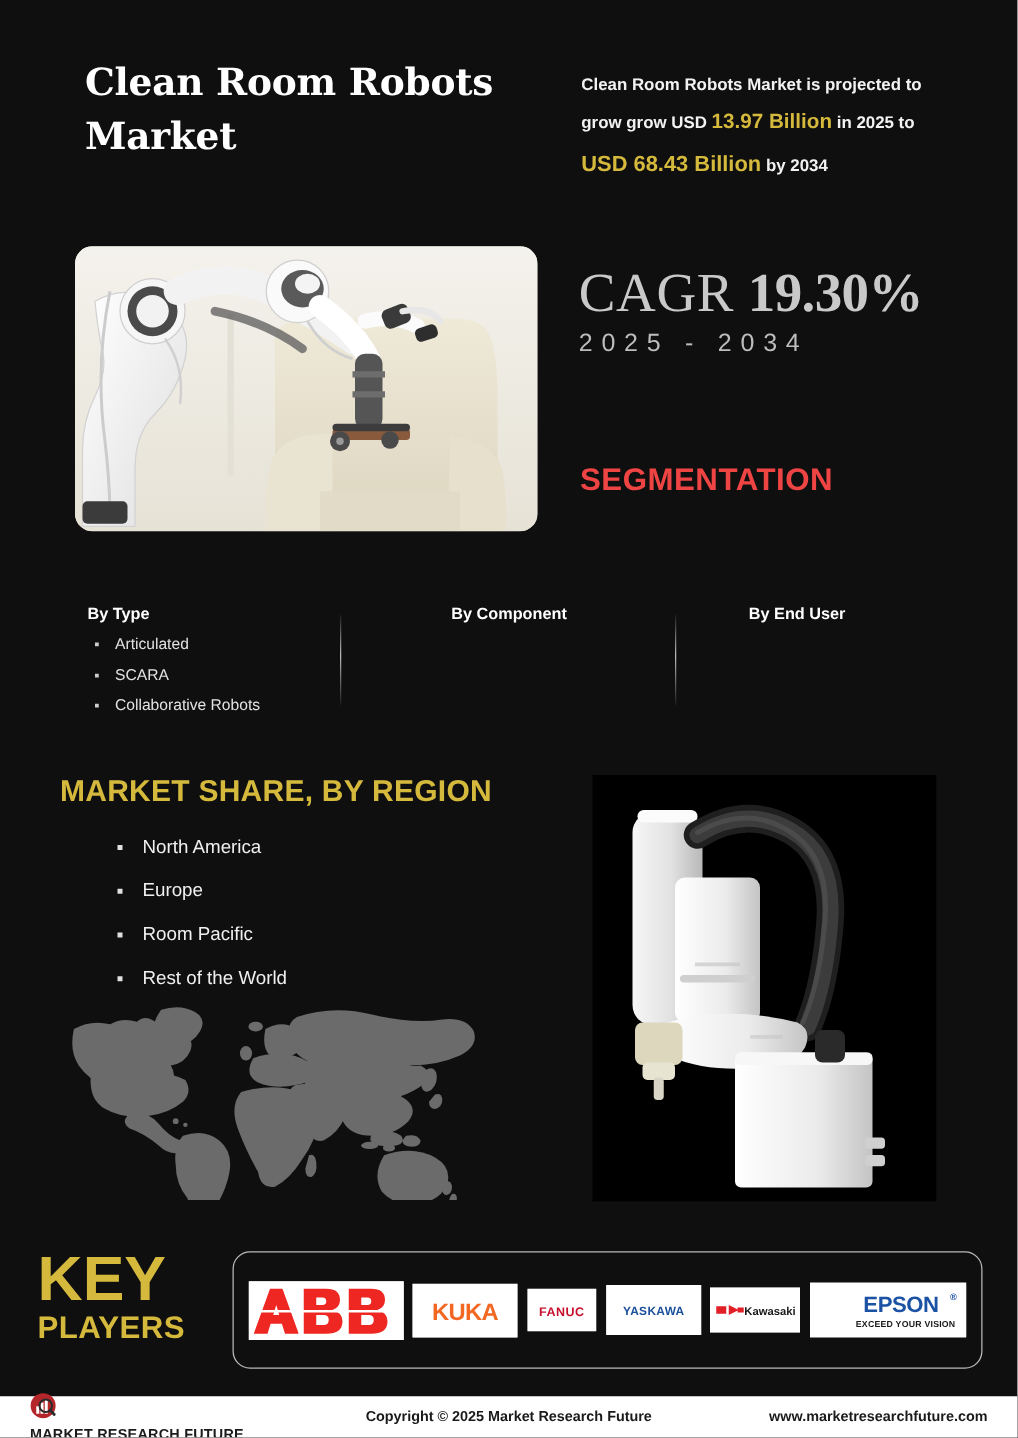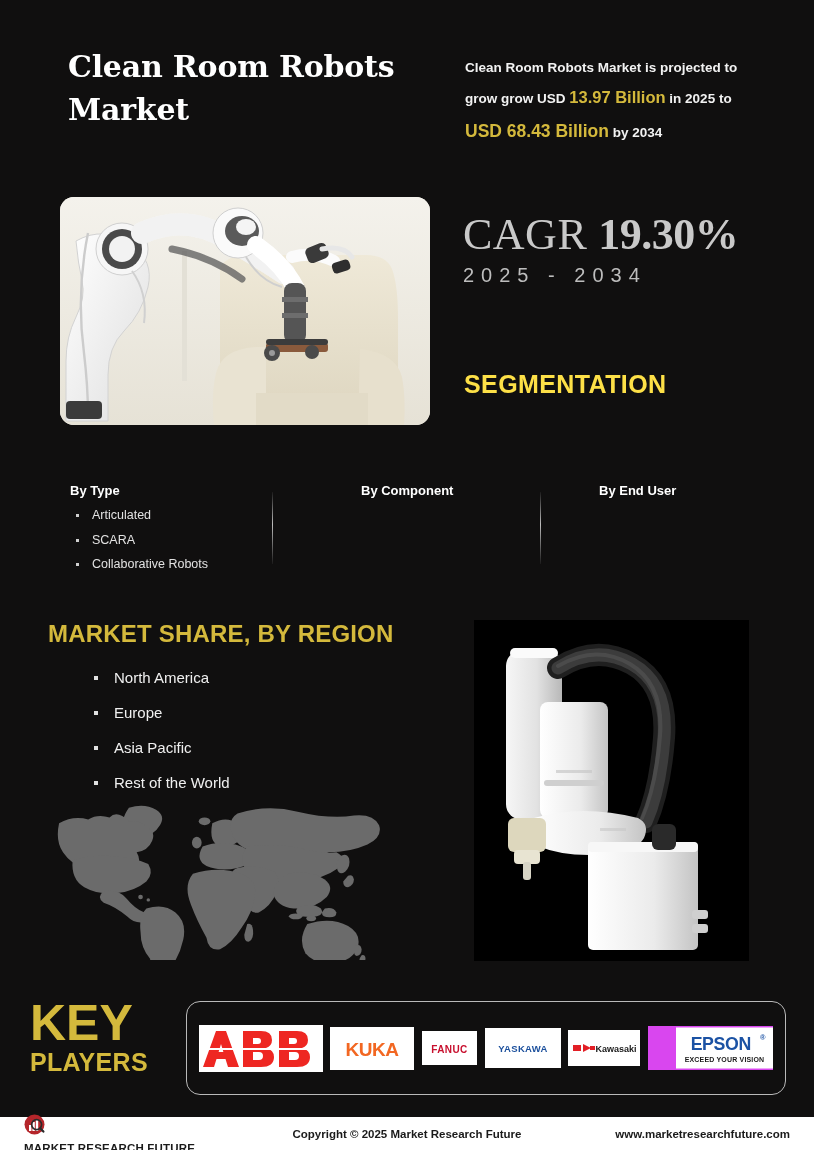--- a/index.html
+++ b/index.html
@@ -83,21 +83,21 @@
     font-weight: 400;
   }
 
   
   .segmentation-heading {
     position: absolute;
     left: 464px;
     top: 370px;
     font-size: 25px;
     font-weight: 700;
-    color: #fde047;
+    color: #ef4444;
     letter-spacing: 0.4px;
   }
 
   
   .hero-photo {
     position: absolute;
     left: 60px;
     top: 197px;
     width: 370px;
     height: 228px;
@@ -239,21 +239,21 @@
     height: 94px;
     border: 1.4px solid #b9b9b9;
     border-radius: 14px;
     display: flex;
     align-items: center;
     justify-content: space-around;
     padding: 0 8px;
     box-sizing: border-box;
   }
   .logo-tile {
-    background: #d946ef;
+    background: #ffffff;
     display: flex;
     align-items: center;
     justify-content: flex-end;
     box-sizing: border-box;
   }
   .logo-abb      { width: 124px; height: 47px; }
   .logo-kuka     { width: 84px;  height: 43px; }
   .logo-fanuc    { width: 55px;  height: 34px; }
   .logo-yaskawa  { width: 76px;  height: 40px; }
   .logo-kawasaki { width: 72px;  height: 36px; }
@@ -419,21 +419,21 @@
   <div class="seg-divider d2"></div>
 
   <div class="seg-col c3">
     <div class="seg-title">By End User</div>
   </div>
 
   <div class="market-heading">MARKET SHARE, BY REGION</div>
   <ul class="region-list">
     <li>North America</li>
     <li>Europe</li>
-    <li>Asia Pacific</li>
+    <li>Room Pacific</li>
     <li>Rest of the World</li>
   </ul>
 
   <div class="world-map">
     <svg viewBox="0 0 340 165" preserveAspectRatio="xMidYMid meet">
       <g fill="#6b6b6b">
 
         <path d="M74 8 q16 -5 28 2 q10 6 4 16 q-6 10 -18 12 q-12 2 -18 -6 q-6 -10 4 -24z"></path>
 
         <path d="M2 24 q14 -8 30 -4 q10 -6 22 -2 q8 -8 20 4 q12 -2 18 6 q10 4 6 14 q-4 10 -16 12 q6 10 -2 16 q-10 6 -22 2 q-14 6 -28 0 q-16 -6 -24 -18 q-8 -12 -4 -30z"></path>

